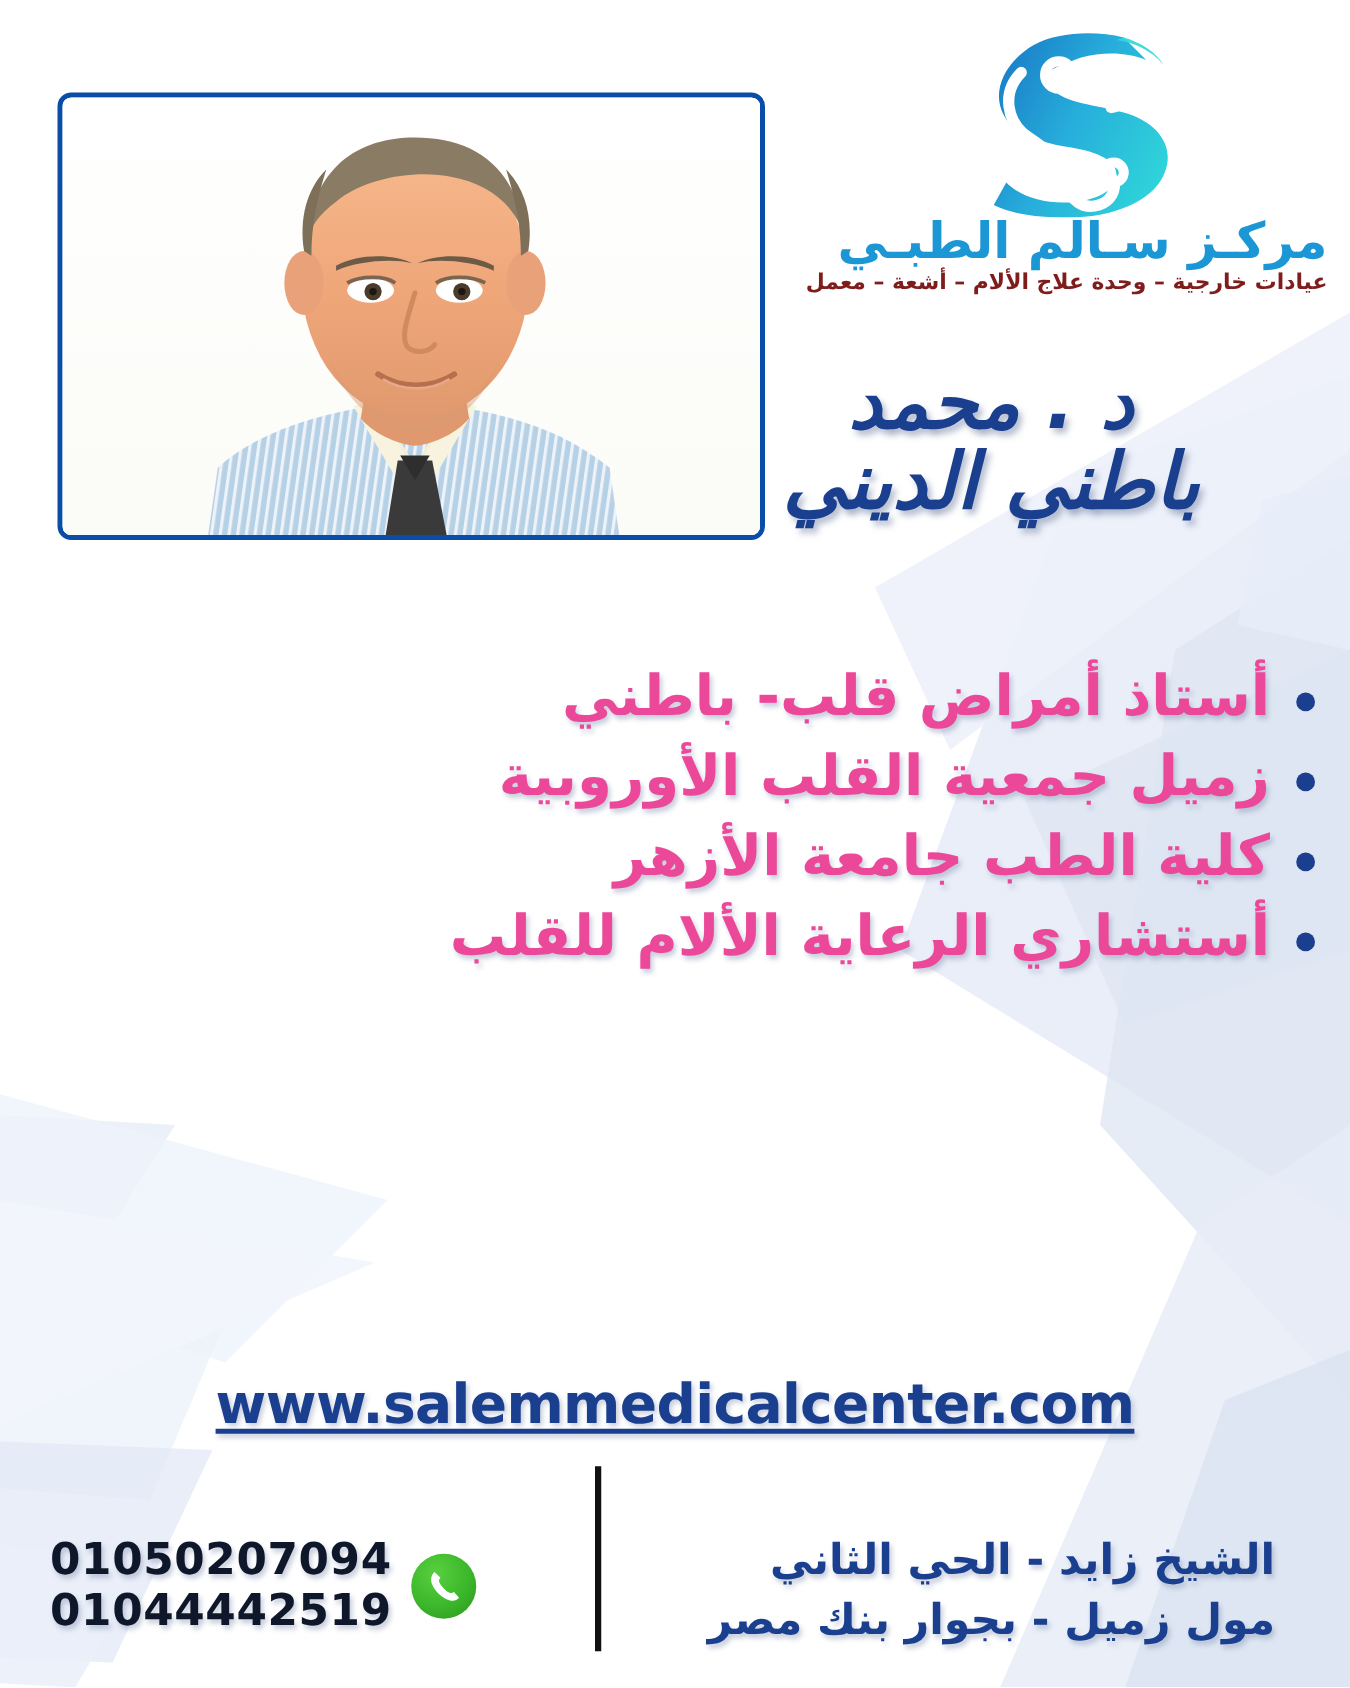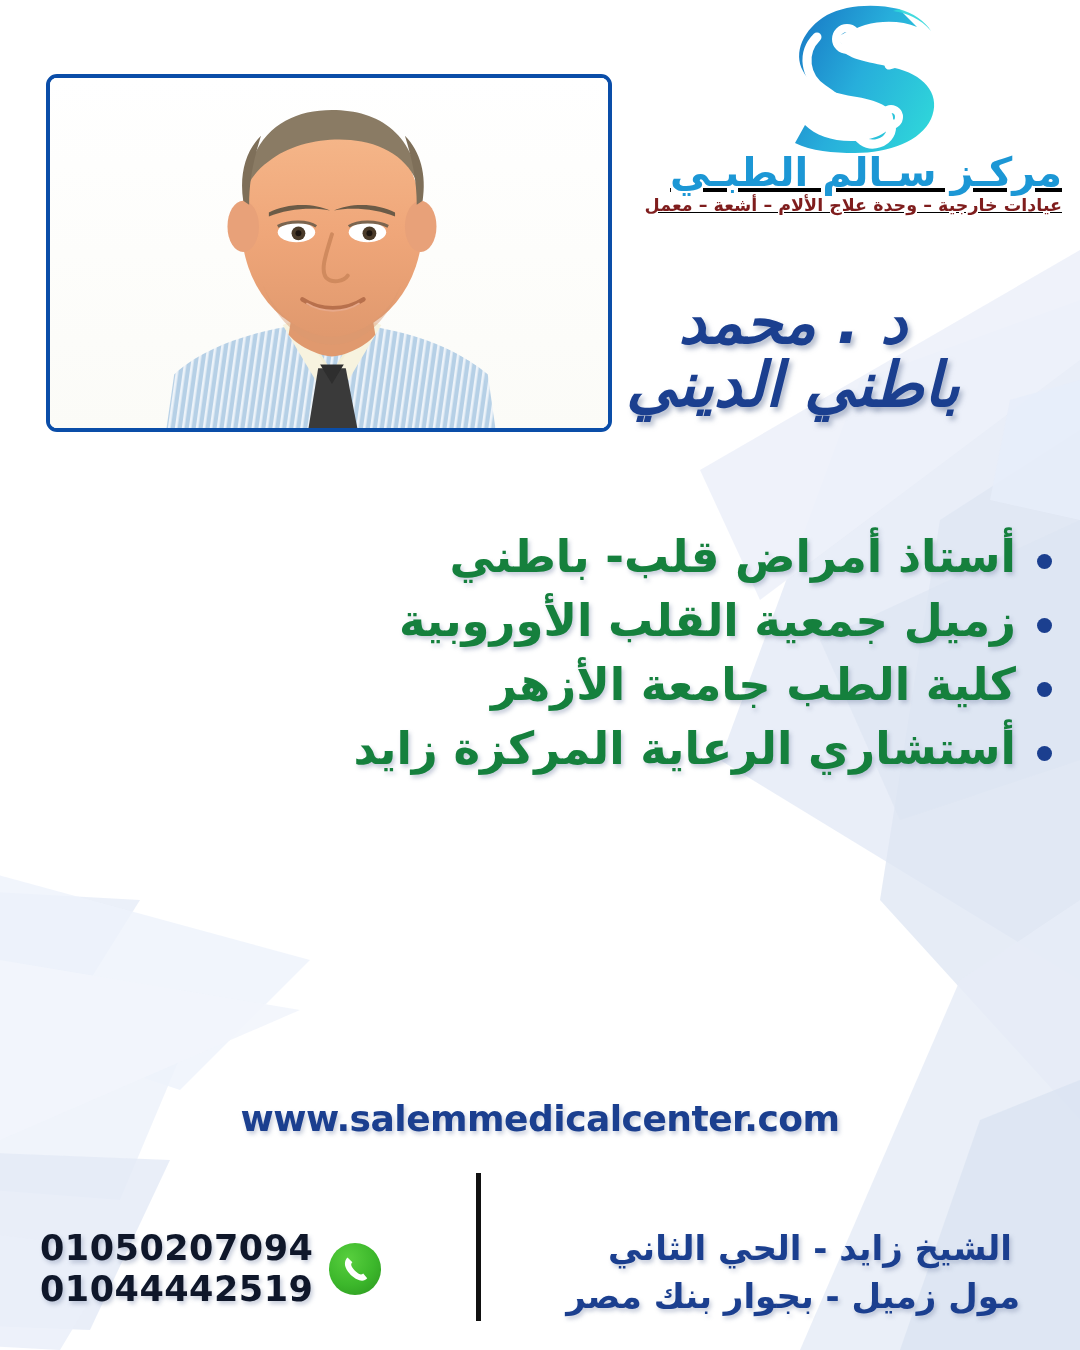--- a/index.html
+++ b/index.html
@@ -46,25 +46,24 @@
     inset: 0;
     background: #fdfdfb;
     overflow: hidden;
   }
   .portrait-svg { position: absolute; left: 0; top: 0; width: 100%; height: 100%; }
 
   
   .logo-block {
     position: absolute;
     right: 18px;
-    top: 1px;
+    top: 22px;
     width: 392px;
     text-align: right;
     z-index: 3;
-    text-decoration: underline;
   }
   .logo-mark { width: 190px; height: 152px; margin: 0 auto; display: block; }
   .logo-word {
     margin-top: -2px;
     font-size: 40px;
     font-weight: bold;
     color: #1C97D5;
     letter-spacing: 0px;
     line-height: 1.05;
     white-space: nowrap;
@@ -109,21 +108,21 @@
     z-index: 3;
     direction: rtl;
     list-style: none;
     margin: 0;
     padding: 0;
   }
   .credentials li {
     position: relative;
     font-size: 45px;
     font-weight: bold;
-    color: #15803d;
+    color: #ec4899;
     line-height: 1.29;
     text-align: right;
     padding-right: 44px;
     margin-bottom: 6px;
     text-shadow: 2px 3px 4px rgba(130,145,175,0.45);
   }
   .credentials li::before {
     content: "";
     position: absolute;
     right: 8px;
@@ -138,23 +137,24 @@
   .website {
     position: absolute;
     left: 0;
     top: 1098px;
     width: 1080px;
     text-align: center;
     z-index: 3;
     direction: ltr;
   }
   .website span {
-    font-size: 36px;
+    font-size: 44px;
     font-weight: bold;
     color: #1B3F8F;
+    text-decoration: underline;
     text-underline-offset: 5px;
     text-decoration-thickness: 4px;
     letter-spacing: -0.5px;
     text-shadow: 2px 3px 4px rgba(130,145,175,0.45);
   }
 
   
   .footer-divider {
     position: absolute;
     left: 476px;
@@ -195,20 +195,21 @@
     z-index: 3;
     direction: rtl;
   }
   .address div {
     font-size: 34px;
     font-weight: bold;
     color: #1B3F8F;
     line-height: 1.42;
     white-space: nowrap;
     text-shadow: 2px 3px 4px rgba(130,145,175,0.45);
+    text-align: right;
   }
 </style>
 </head>
 <body>
 
 <div id="poster">
 
   <div class="bg-layer">
     <svg viewBox="0 0 1080 1350" xmlns="http://www.w3.org/2000/svg">
       <rect x="0" y="0" width="1080" height="1350" fill="#ffffff"></rect>
@@ -331,21 +332,21 @@
 
   <div class="doctor-name">
     <div class="line line1">د . محمد</div>
     <div class="line line2">باطني الديني</div>
   </div>
 
   <ul class="credentials">
     <li>أستاذ أمراض قلب- باطني</li>
     <li>زميل جمعية القلب الأوروبية</li>
     <li>كلية الطب جامعة الأزهر</li>
-    <li>أستشاري الرعاية المركزة زايد</li>
+    <li>أستشاري الرعاية الألام للقلب</li>
   </ul>
 
   <div class="website">
     <span>www.salemmedicalcenter.com</span>
   </div>
 
   <div class="footer-divider"></div>
 
   <div class="phones">
     <div class="phone-list">

